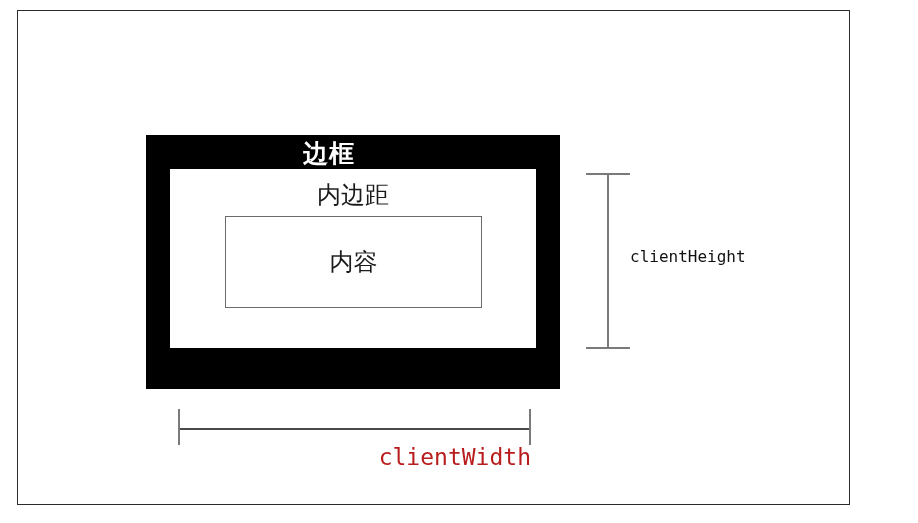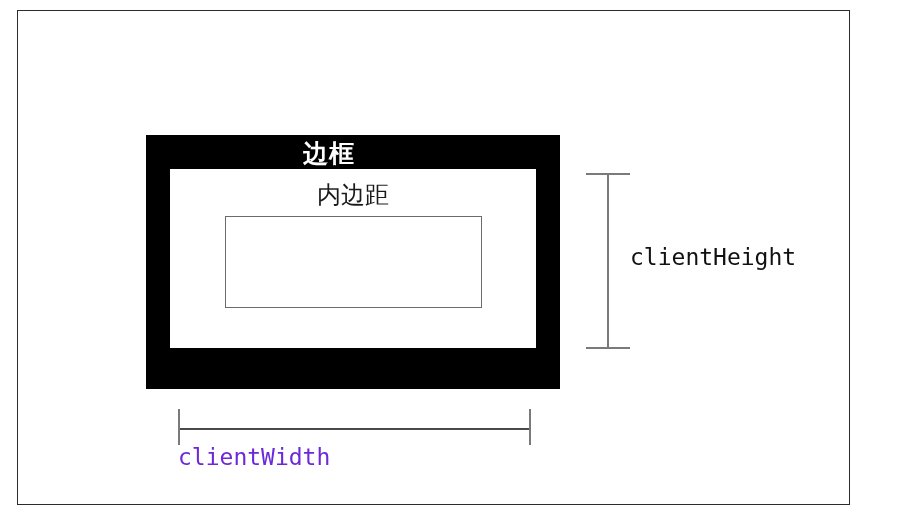--- a/index.html
+++ b/index.html
@@ -126,21 +126,21 @@
   .dim-v-cap-bottom { top: 336px; }
 
   .dim-v-label {
     position: absolute;
     left: 612px;
     top: 232px;
     width: 200px;
     text-align: left;
     color: #111111;
     font-family: "DejaVu Sans Mono", "Liberation Mono", monospace;
-    font-size: 23px;
+    font-size: 16px;
     line-height: 28px;
     white-space: nowrap;
   }
 
   
   .dim-h-line {
     position: absolute;
     left: 160px;
     top: 417px;
     width: 353px;
@@ -155,22 +155,22 @@
     background: #7a7a7a;
   }
   .dim-h-cap-left { left: 160px; }
   .dim-h-cap-right { left: 511px; }
 
   .dim-h-label {
     position: absolute;
     left: 160px;
     top: 432px;
     width: 353px;
-    text-align: left;
-    color: #6d28d9;
+    text-align: right;
+    color: #b91c1c;
     font-family: "DejaVu Sans Mono", "Liberation Mono", monospace;
     font-size: 23px;
     line-height: 28px;
     white-space: nowrap;
   }
 </style>
 </head>
 <body>
 
 <div id="canvas">
@@ -180,20 +180,21 @@
     <div class="boxmodel"></div>
 
     <div class="border-label border-label-pos" style="left:128px;">边框</div>
 
     <div class="padding-area"></div>
 
     <div class="padding-label">内边距</div>
 
     <div class="content-box"></div>
 
+    <div class="content-label">内容</div>
 
     <div class="dim-v-line"></div>
     <div class="dim-v-cap dim-v-cap-top"></div>
     <div class="dim-v-cap dim-v-cap-bottom"></div>
     <div class="dim-v-label">clientHeight</div>
 
     <div class="dim-h-line"></div>
     <div class="dim-h-cap dim-h-cap-left"></div>
     <div class="dim-h-cap dim-h-cap-right"></div>
     <div class="dim-h-label">clientWidth</div>

